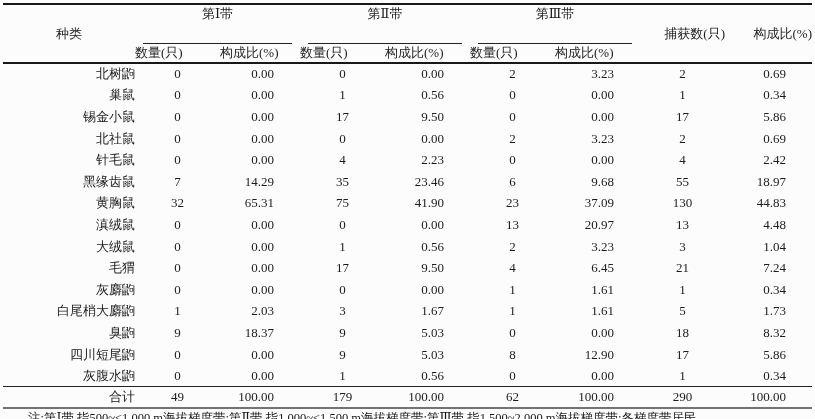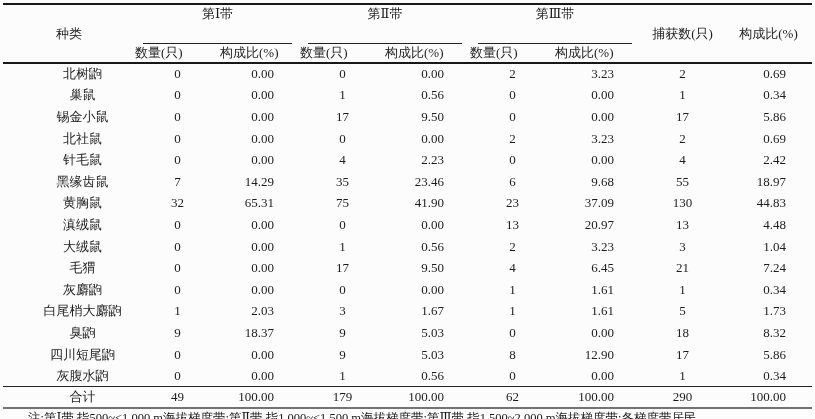--- a/index.html
+++ b/index.html
@@ -17,25 +17,25 @@
     border-collapse: collapse;
     table-layout: fixed;
     border-top: 2px solid #181818;
     border-bottom: 2px solid #737373;
   }
   thead { border-bottom: 2px solid #181818; }
   th { font-weight: normal; font-size: 13px; padding: 0; color: #1c1c1c; }
   .th-species { text-align: center; vertical-align: middle; }
   .th-band { vertical-align: bottom; height: 21px; }
   .band-wrap { text-align: center; border-bottom: 1px solid #222; padding-bottom: 20px; margin: 0 8px; }
-  .th-mid { text-align: center; vertical-align: middle; margin-top: 24px; }
+  .th-mid { text-align: right; vertical-align: middle; margin-top: 24px; }
   .th-sub { height: 19px; text-align: left; vertical-align: middle; }
 
   td { font-size: 13px; height: 21.6px; padding: 0; color: #1c1c1c; }
-  td.sp  { text-align: center; padding-left: 27px; }
+  td.sp  { text-align: right; padding-left: 27px; }
   td.cnt { text-align: center; }
   td.rat { text-align: right; padding-right: 26px; }
 
   tfoot tr { border-top: 1px solid #222; }
   tfoot td { height: 21px; }
 
   .footnote { margin-top: 3px; font-size: 12.5px; line-height: 13.5px; color: #181818; width: 809px; }
   .fn-indent { text-indent: 25px; }
 </style>
 </head>

